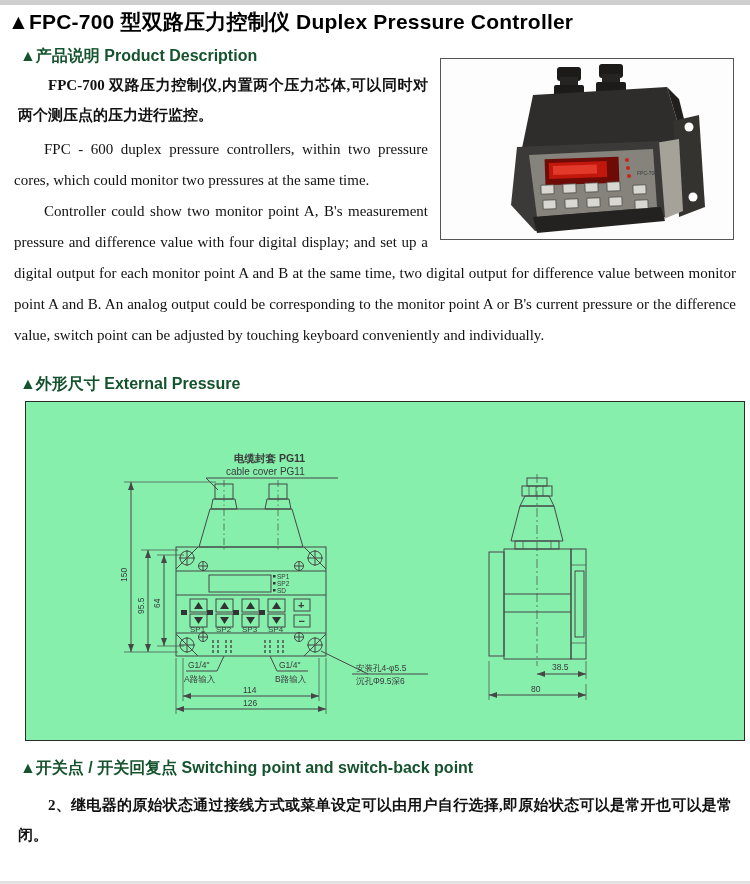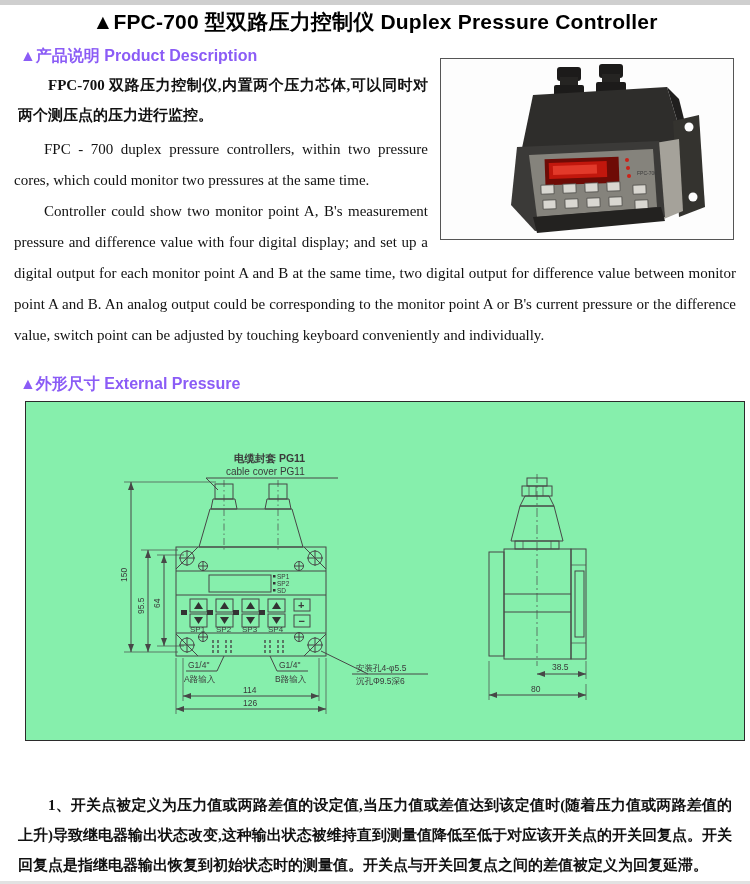--- a/index.html
+++ b/index.html
@@ -1,23 +1,23 @@
 <!DOCTYPE html>
 <html><head>
 <meta charset="utf-8">
 <style>
   html,body{margin:0;padding:0;background:#fff;}
   #page{position:relative;width:750px;height:884px;background:#ffffff;overflow:hidden;
         font-family:"Liberation Serif","DejaVu Serif",serif;color:#111;}
   #topstrip{position:absolute;top:0;left:0;width:750px;height:5px;background:#cfcfcf;}
   #botstrip{position:absolute;bottom:0;left:0;width:750px;height:3px;background:#e2e2e2;}
   #title{position:absolute;top:8px;left:8px;width:734px;font-size:21px;font-weight:bold;
-         font-family:"Liberation Sans","DejaVu Sans",sans-serif;color:#000;letter-spacing:.2px;text-align:center;}
+         font-family:"Liberation Sans","DejaVu Sans",sans-serif;color:#000;letter-spacing:.2px;}
   .sec-head{font-family:"Liberation Sans","DejaVu Sans",sans-serif;font-weight:bold;
-            font-size:16px;color:#8b5cf6;}
+            font-size:16px;color:#14532d;}
   #desc-head{position:absolute;top:46px;left:20px;}
   #content{position:absolute;top:66px;left:14px;width:722px;}
   #photo-box{float:right;width:292px;height:180px;border:1px solid #555;background:#fdfdfd;
              margin:-8px 2px 6px 12px;}
   .cn{font-size:15px;line-height:30px;text-align:justify;font-weight:bold;margin:4px;text-indent:2em;}
   .en{font-size:15px;line-height:31px;text-align:justify;margin:0;text-indent:2em;font-weight:normal;}
   #dim-head{position:absolute;top:374px;left:20px;}
   #dim-box{position:absolute;top:401px;left:25px;width:718px;height:338px;border:1.5px solid #2b2b2b;
            background:#86efac;}
   #sw-head{position:absolute;top:758px;left:20px;}
@@ -87,21 +87,21 @@
           <rect x="168" y="138" width="13" height="9" transform="rotate(-2 174 142)"></rect>
           <rect x="192" y="126" width="13" height="9" transform="rotate(-2 198 130)"></rect>
           <rect x="194" y="141" width="13" height="9" transform="rotate(-2 200 145)"></rect>
         </g>
 
         <polygon points="92,158 220,148 224,162 96,174" fill="#232220"></polygon>
       </svg>
     </div>
 
     <p class="cn">FPC-700 双路压力控制仪,内置两个压力芯体,可以同时对两个测压点的压力进行监控。</p>
-    <p class="en">FPC - 700 duplex pressure controllers, within two pressure cores, which could monitor two pressures at the same time.</p>
+    <p class="en">FPC - 600 duplex pressure controllers, within two pressure cores, which could monitor two pressures at the same time.</p>
     <p class="en">Controller could show two monitor point A, B's measurement pressure and difference value with four digital display; and set up a digital output for each monitor point A and B at the same time, two digital output for difference value between monitor point A and B. An analog output could be corresponding to the monitor point A or B's current pressure or the difference value, switch point can be adjusted by touching keyboard conveniently and individually.</p>
   </div>
 
   <div id="dim-head" class="sec-head">▲外形尺寸  External Pressure</div>
 
   <div id="dim-box">
     <svg width="716" height="335" viewBox="0 0 716 335">
       <defs>
         <marker id="arr" markerWidth="9" markerHeight="8" refX="8" refY="3" orient="auto-start-reverse" markerUnits="userSpaceOnUse">
           <path d="M0,0 L8,3 L0,6 z" fill="#474747"></path>
@@ -321,20 +321,20 @@
             <line x1="463" y1="259" x2="463" y2="298" stroke-width="0.7"></line>
             <line x1="560" y1="282" x2="560" y2="298" stroke-width="0.7"></line>
             <line x1="463" y1="293" x2="560" y2="293" marker-start="url(#arr)" marker-end="url(#arr)"></line>
             <text x="505" y="290" font-size="8.5" stroke="none">80</text>
           </g>
         </g>
       </g>
     </svg>
   </div>
 
+  <div id="sw-head" class="sec-head">▲开关点 / 开关回复点 Switching point and switch-back point</div>
 
   <div id="sw-paras">
-    <p class="cn" style="font-weight:600;">1、开关点被定义为压力值或两路差值的设定值,当压力值或差值达到该定值时(随着压力值或两路差值的上升)导致继电器输出状态改变,这种输出状态被维持直到测量值降低至低于对应该开关点的开关回复点。开关回复点是指继电器输出恢复到初始状态时的测量值。开关点与开关回复点之间的差值被定义为回复延滞。</p>
     <p class="cn" style="font-weight:600;">2、继电器的原始状态通过接线方式或菜单设定可以由用户自行选择,即原始状态可以是常开也可以是常闭。</p>
   </div>
 
   <div id="botstrip"></div>
 </div>
 
 </body></html>

